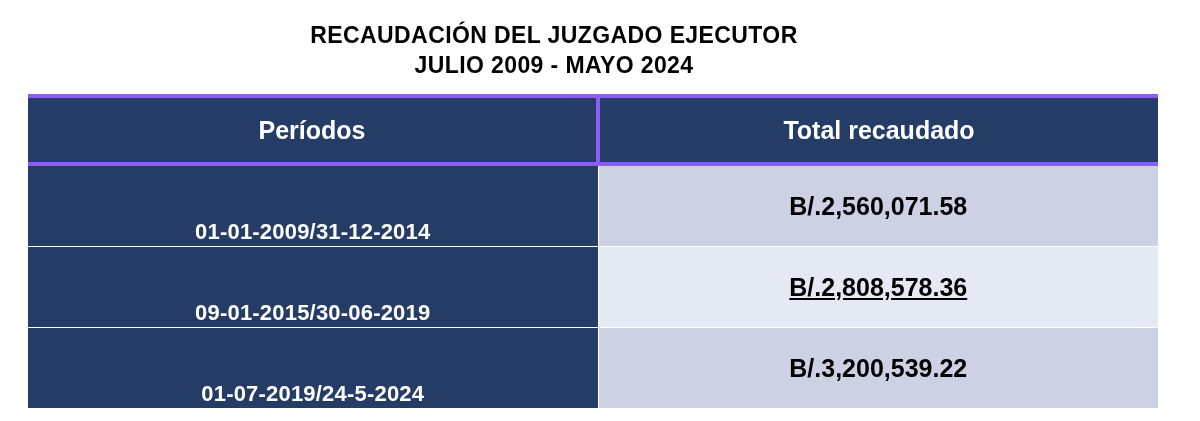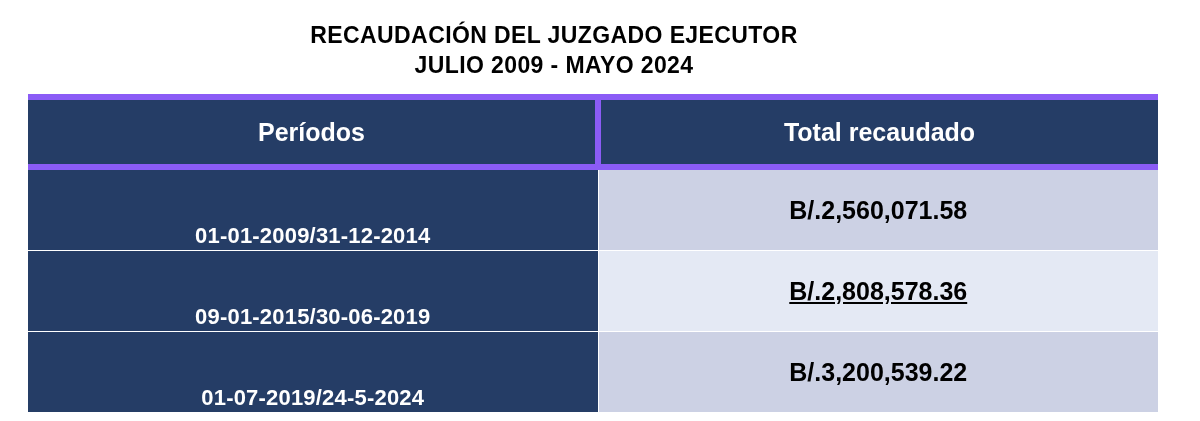--- a/index.html
+++ b/index.html
@@ -46,21 +46,21 @@
 
   th.head-periodos,
   th.head-total {
     background: #253d66;
     color: #ffffff;
     font-size: 25px;
     font-weight: bold;
     height: 62px;
     vertical-align: middle;
     text-align: center;
-    border: 6px solid #8b5cf6;
+    border: 4px solid #8b5cf6;
   }
   th.head-periodos {
     border-left: none;
   }
   th.head-total {
     border-right: none;
   }
   td.period-cell {
     background: #253d66;
     color: #ffffff;

